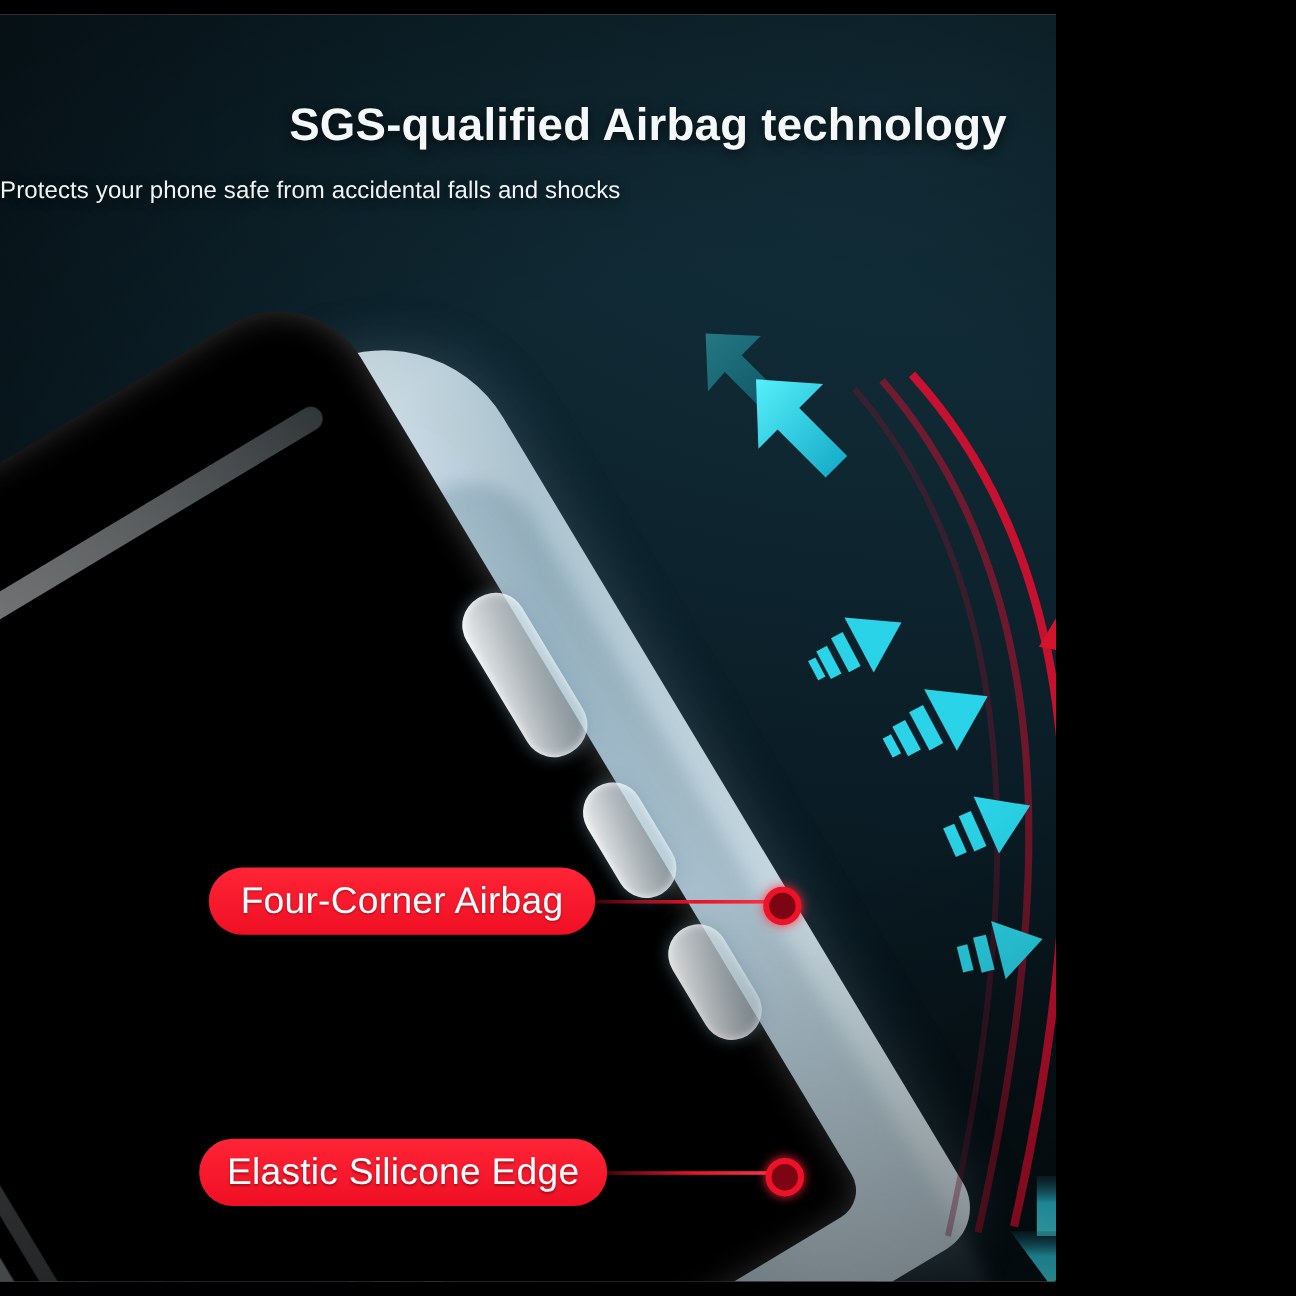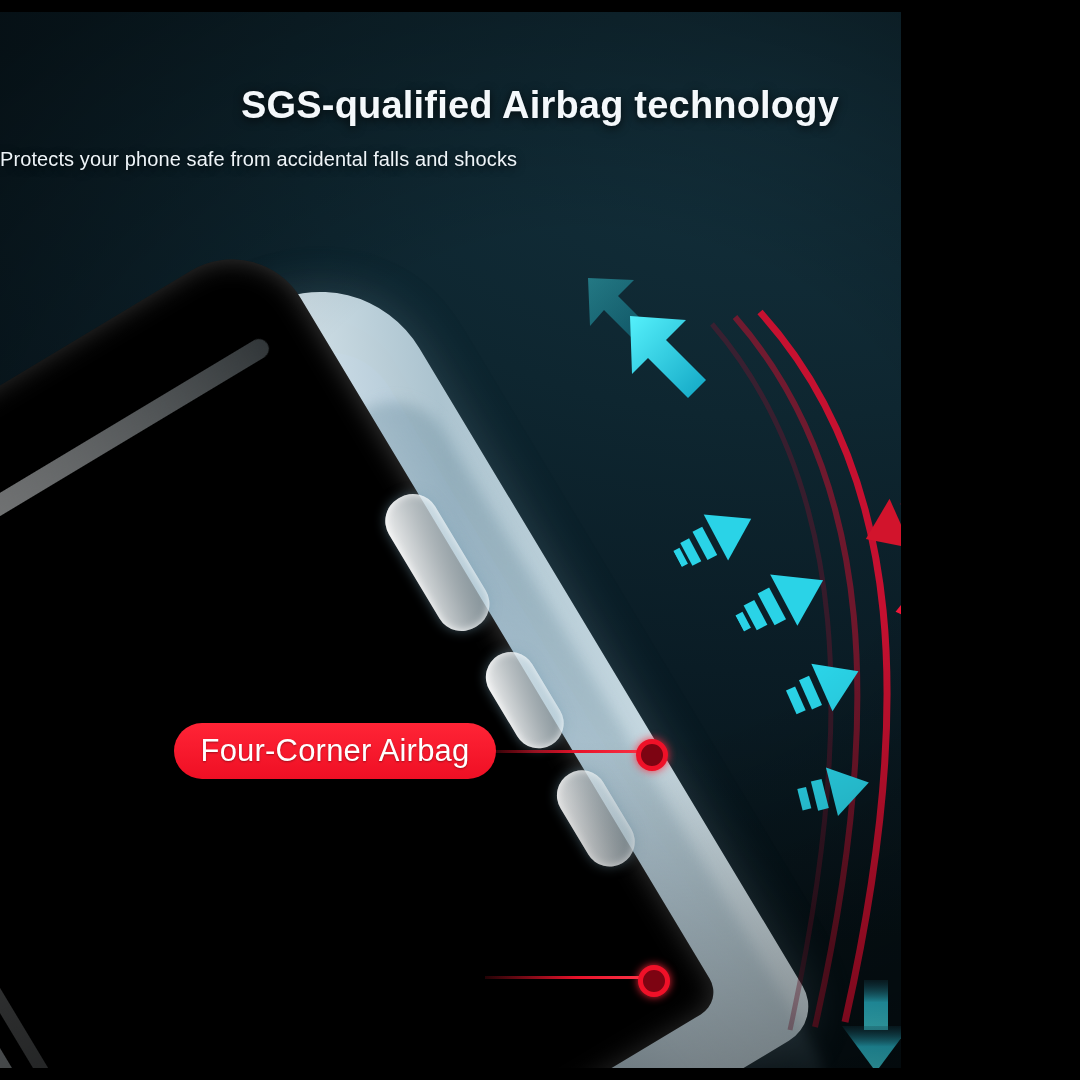--- a/index.html
+++ b/index.html
@@ -1,19 +1,19 @@
 <!DOCTYPE html>
 <html><head>
 <meta charset="utf-8">
 <style>
   html,body{margin:0;padding:0;background:#000;}
   body{width:1080px;height:1080px;overflow:hidden;
        font-family:"Liberation Sans",sans-serif;}
 
-  #stage{position:relative;width:880px;height:1080px;background:#fca5a5;overflow:hidden;padding-left:21px;}
+  #stage{position:relative;width:880px;height:1080px;background:#fca5a5;overflow:hidden;}
 
   
   #scene{position:absolute;left:0;top:12px;width:1080px;height:1056px;overflow:hidden;
          background:
            radial-gradient(120% 80% at 72% 8%, #13303c 0%, #0e2630 38%, #0a1c25 68%, #061217 100%);}
 
   
   #vignette{position:absolute;inset:0;
      background:radial-gradient(75% 60% at 55% 45%, rgba(0,0,0,0) 40%, rgba(0,0,0,.45) 100%);
      pointer-events:none;}
@@ -230,18 +230,21 @@
     <div id="subhead">Protects your phone safe from accidental falls and shocks</div>
 
     <div class="leader" style="left:480px;top:738px;width:180px;"></div>
     <div class="dot" style="left:636px;top:727px;"></div>
     <div class="pill" style="left:174px;top:711px;width:322px;height:56px;">
       <span>Four-Corner Airbag</span>
     </div>
 
     <div class="leader" style="left:485px;top:964px;width:168px;"></div>
     <div class="dot" style="left:638px;top:953px;"></div>
+    <div class="pill" style="left:166px;top:937px;width:340px;height:56px;">
+      <span>Elastic Silicone Edge</span>
+    </div>
 
   </div>
 
   <div class="bar-top"></div>
   <div class="bar-bottom"></div>
 </div>
 
 </body></html>

